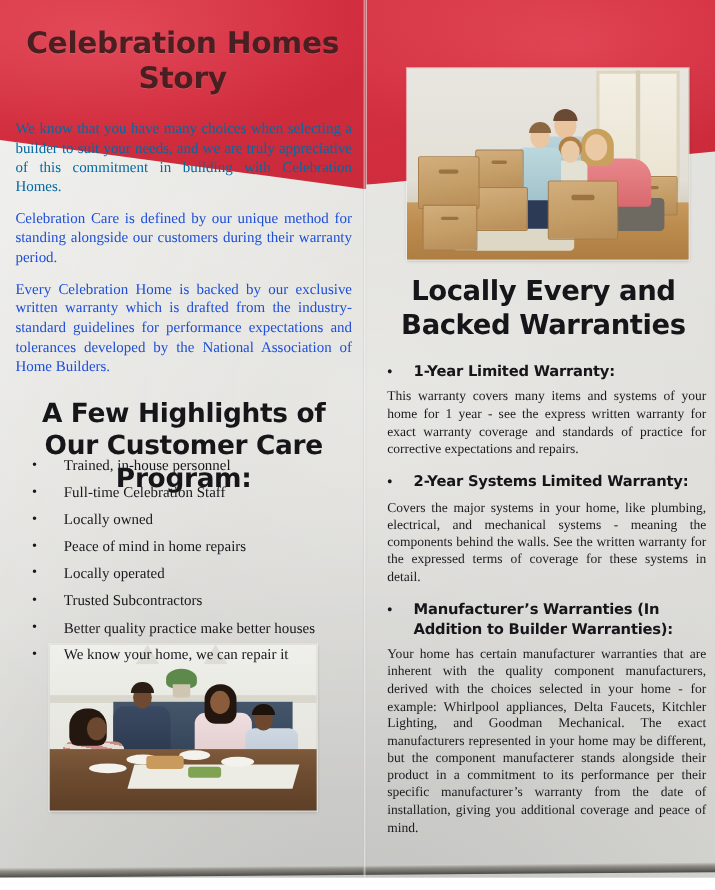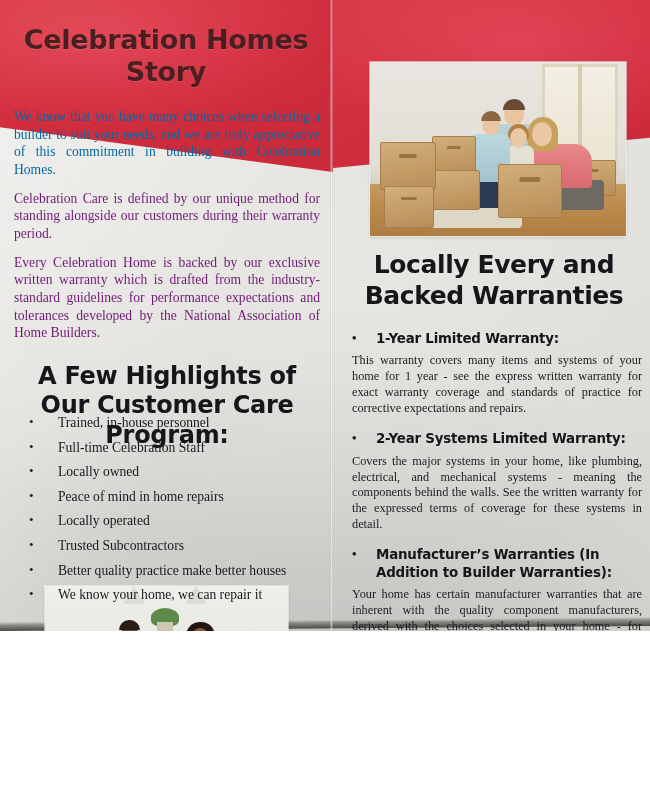--- a/index.html
+++ b/index.html
@@ -4,21 +4,21 @@
 <title>Celebration Homes Brochure</title>
 <style>
   html, body {
     margin: 0;
     padding: 0;
     background: #ffffff;
   }
   #brochure {
     position: relative;
     width: 650px;
-    height: 631px;
+    height: 798px;
     overflow: hidden;
     background: #dededa;
     font-family: "Liberation Serif", serif;
     -webkit-font-smoothing: antialiased;
   }
 
   
   .paper {
     position: absolute;
     inset: 0;
@@ -107,21 +107,21 @@
     z-index: 4;
     left: 14px;
     top: 108px;
     width: 306px;
   }
   p.body {
     margin: 0 0 11px 0;
     font-size: 13.6px;
     line-height: 1.30;
     text-align: justify;
-    color: #701a75;
+    color: #1d4ed8;
   }
   p.body.on-red { color: #0369a1; }
 
   .heading2 {
     position: absolute;
     z-index: 4;
     left: 16px;
     top: 362px;
     width: 302px;
     text-align: center;

